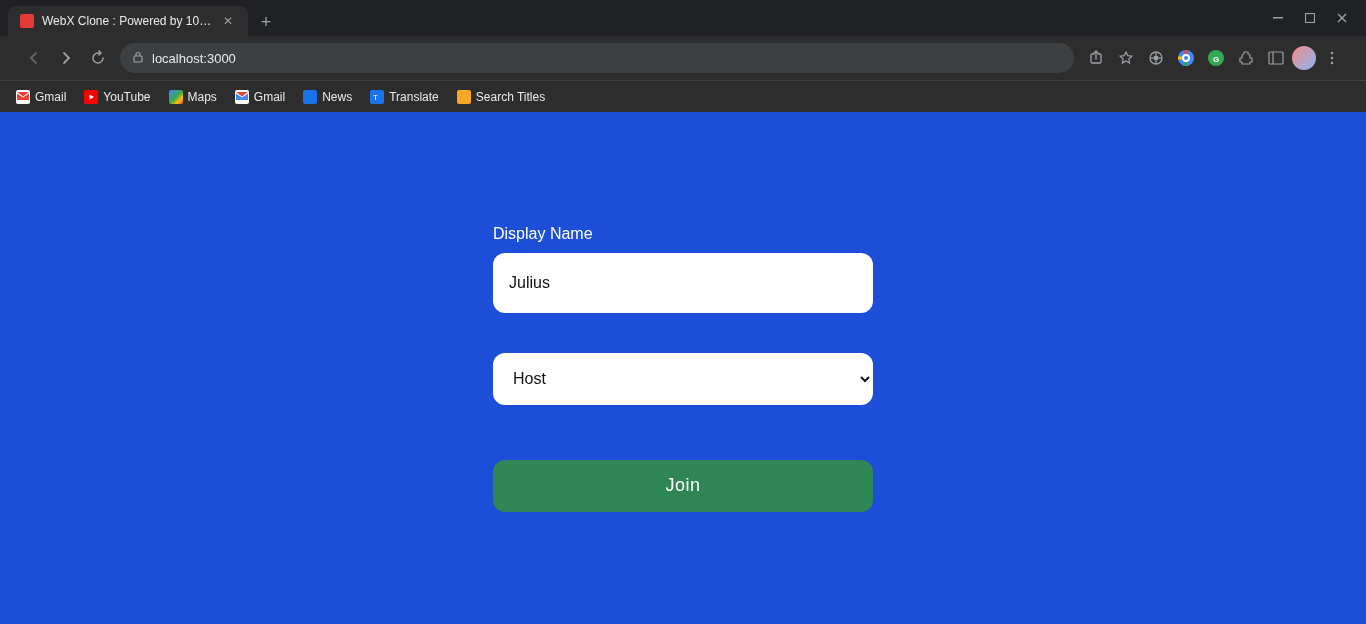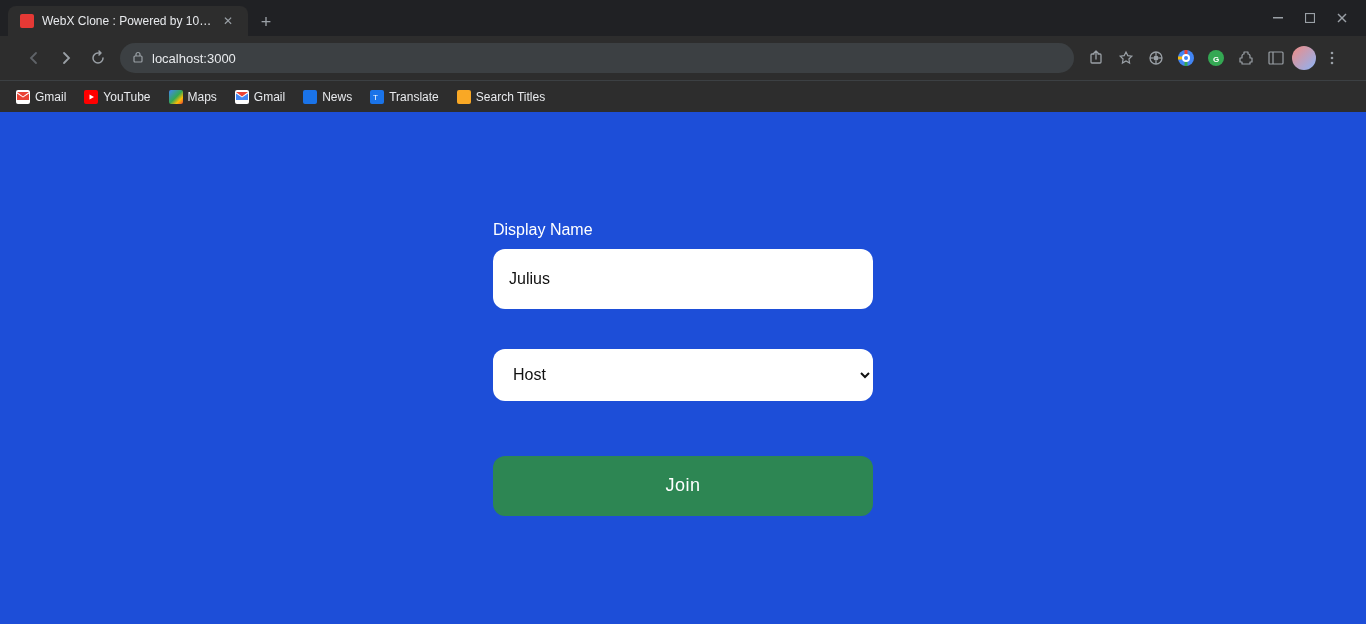--- a/index.html
+++ b/index.html
@@ -221,21 +221,21 @@
       background: #fff;
       padding: 0 16px;
       font-size: 16px;
       color: #111;
       outline: none;
       appearance: auto;
       cursor: pointer;
     }
     .join-btn {
       width: 100%;
-      height: 60px;
+      height: 52px;
       border-radius: 12px;
       background: #2d8653;
       border: none;
       color: #fff;
       font-size: 18px;
       font-weight: 500;
       cursor: pointer;
       letter-spacing: 0.5px;
       margin-top: 35px;
     }

